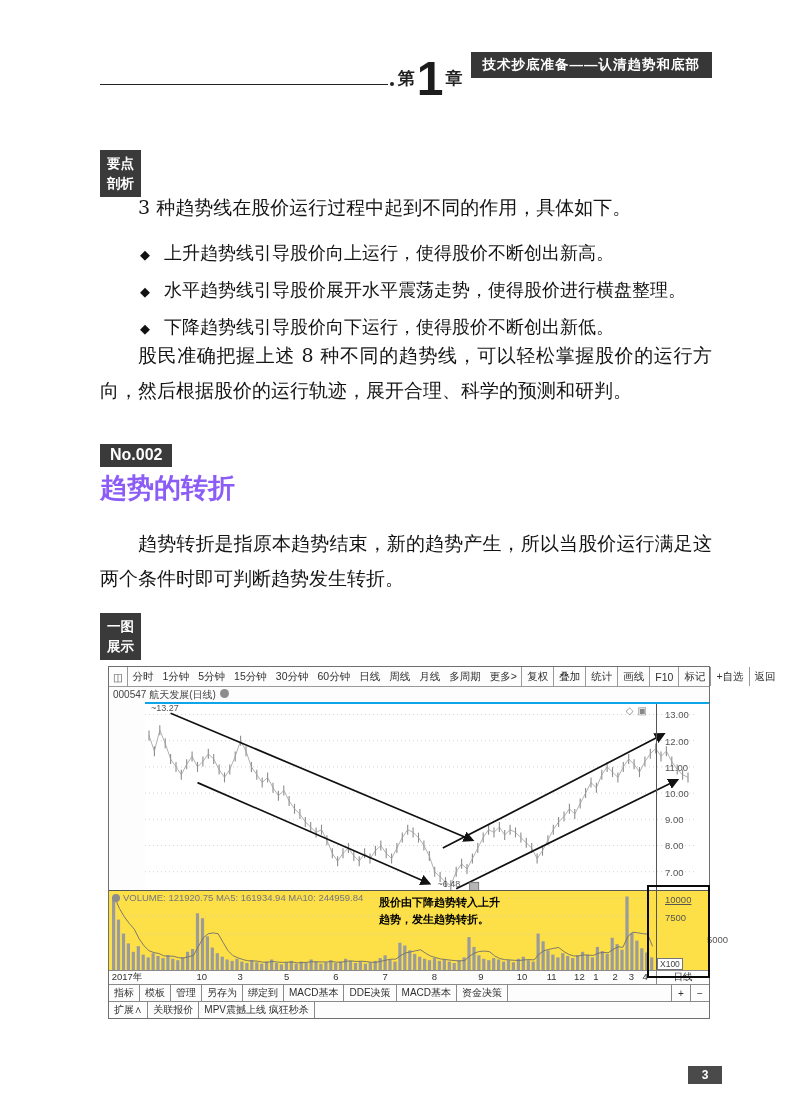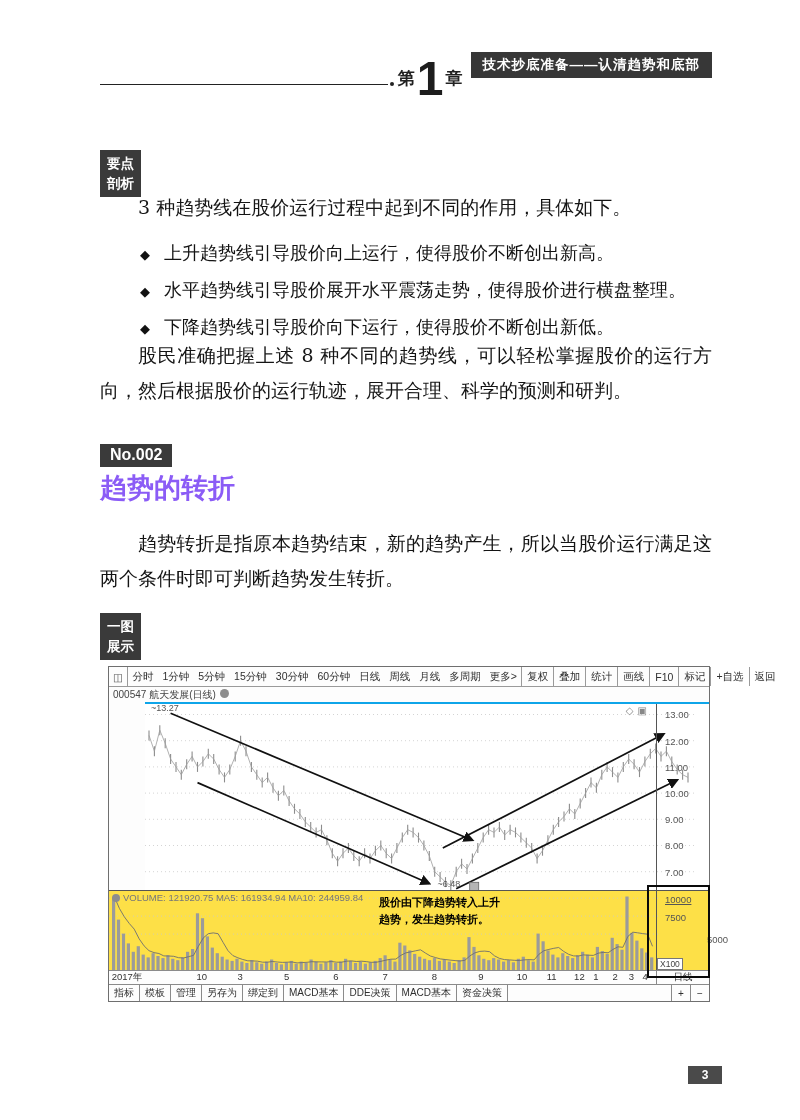--- a/index.html
+++ b/index.html
@@ -431,17 +431,23 @@
       <span class="b-cell">另存为</span>
       <span class="b-cell">绑定到</span>
       <span class="b-cell">MACD基本</span>
       <span class="b-cell">DDE决策</span>
       <span class="b-cell">MACD基本</span>
       <span class="b-cell">资金决策</span>
       <span class="b-sp"></span>
       <span class="b-pm">+</span>
       <span class="b-pm">−</span>
     </div>
+  <div class="c-bot" id="bot2">
+      <span class="b-cell">扩展∧</span>
+      <span class="b-cell">关联报价</span>
+      <span class="b-cell">MPV震撼上线  疯狂秒杀</span>
+      <span class="b-sp"></span>
+    </div>
 
   <div class="vol-highlight"></div>
 </div>
 
 <div class="pagenum">3</div>
 
 </body></html>

